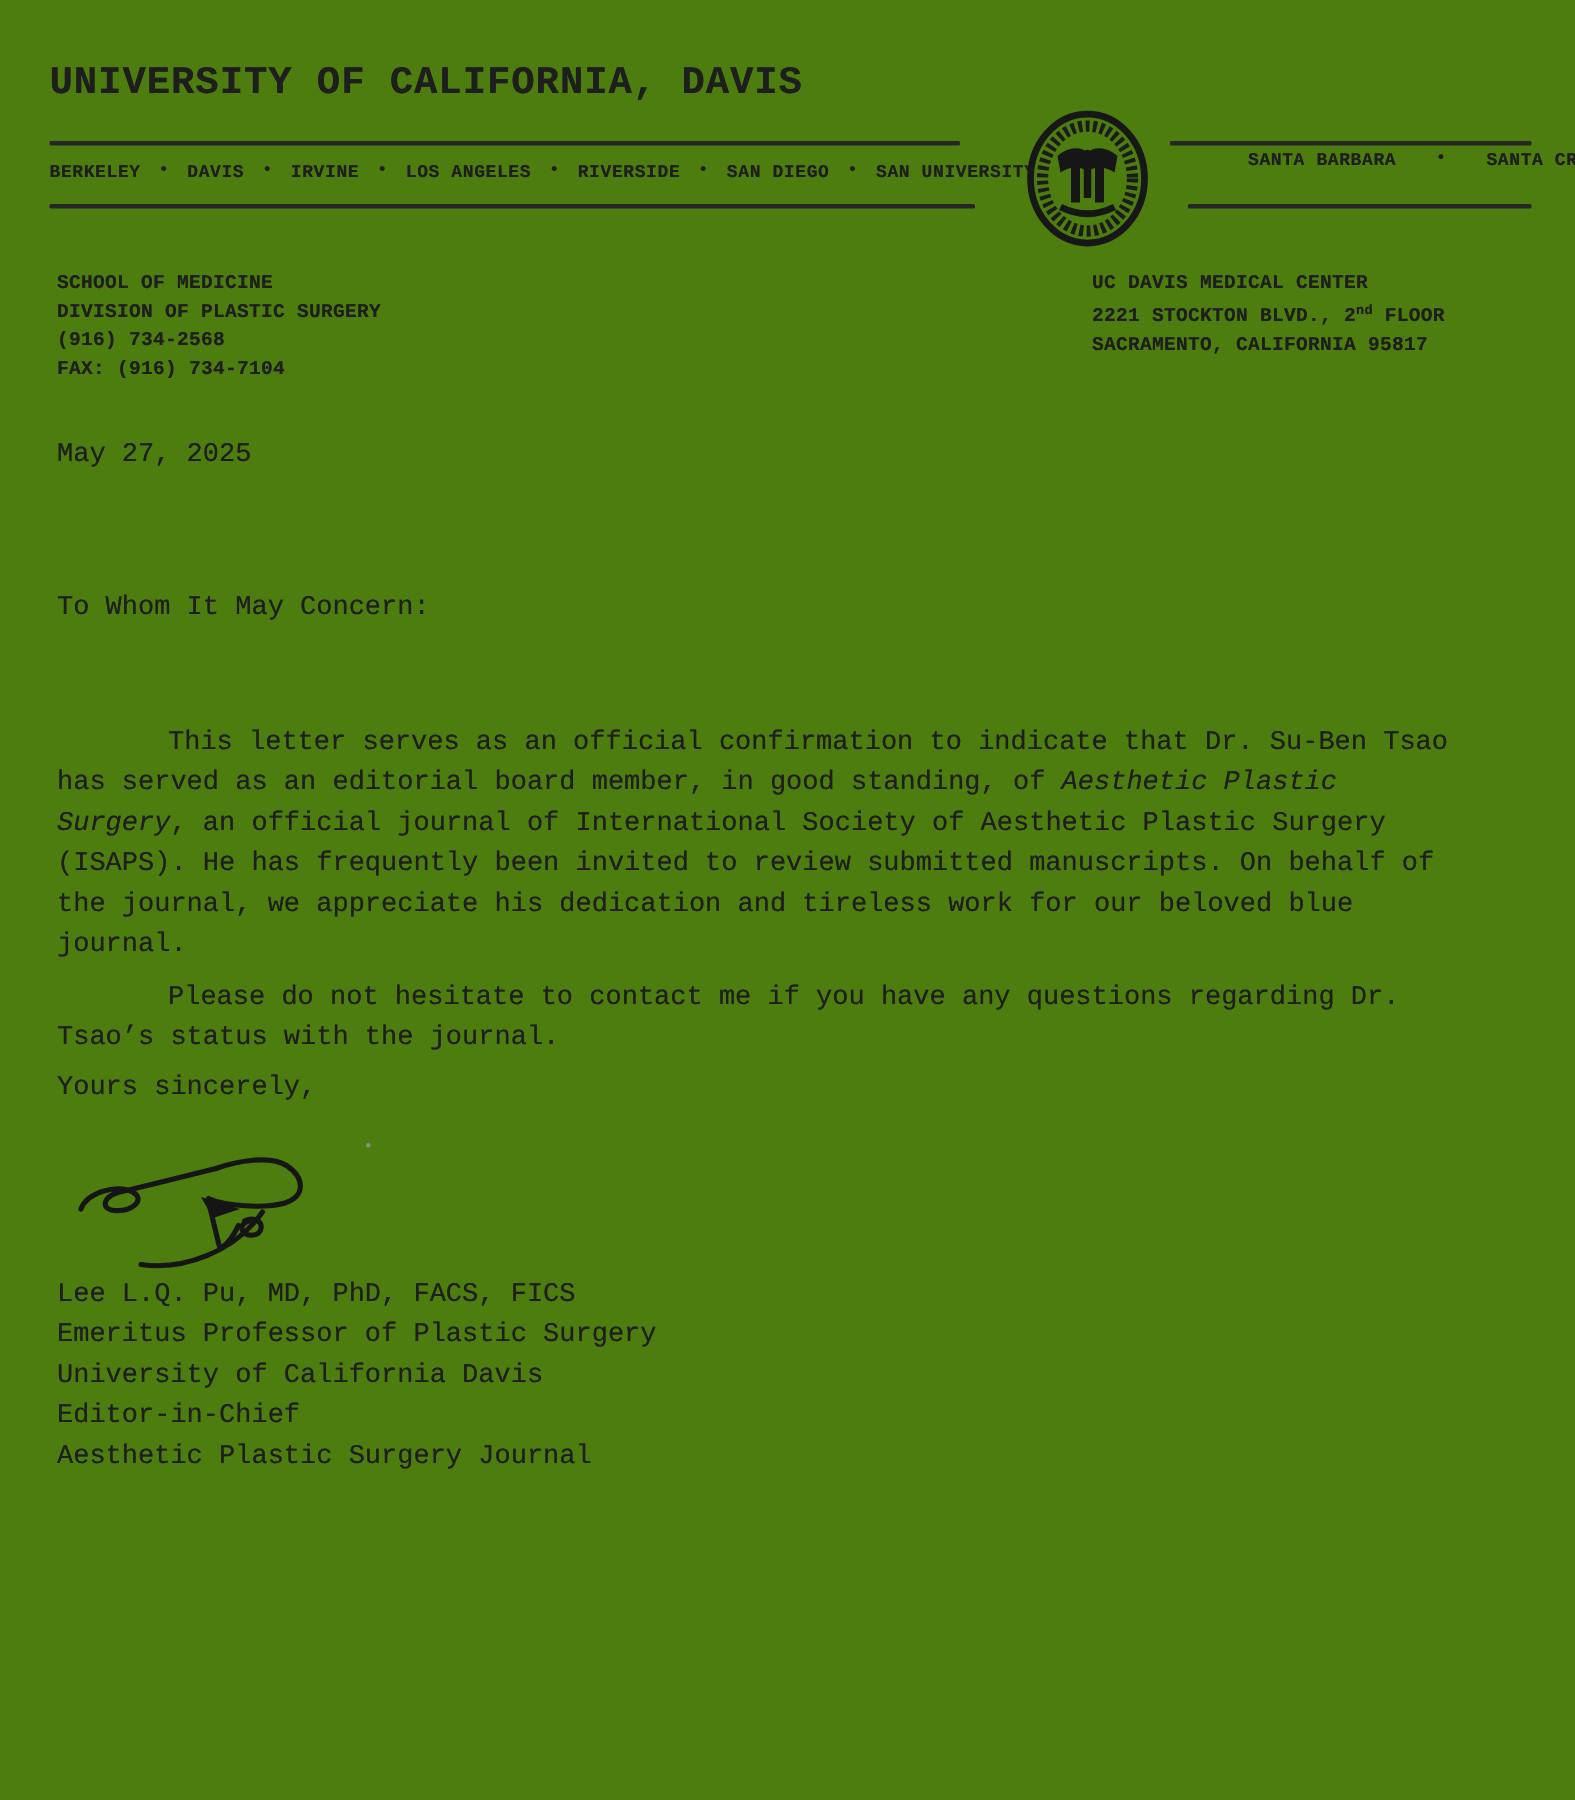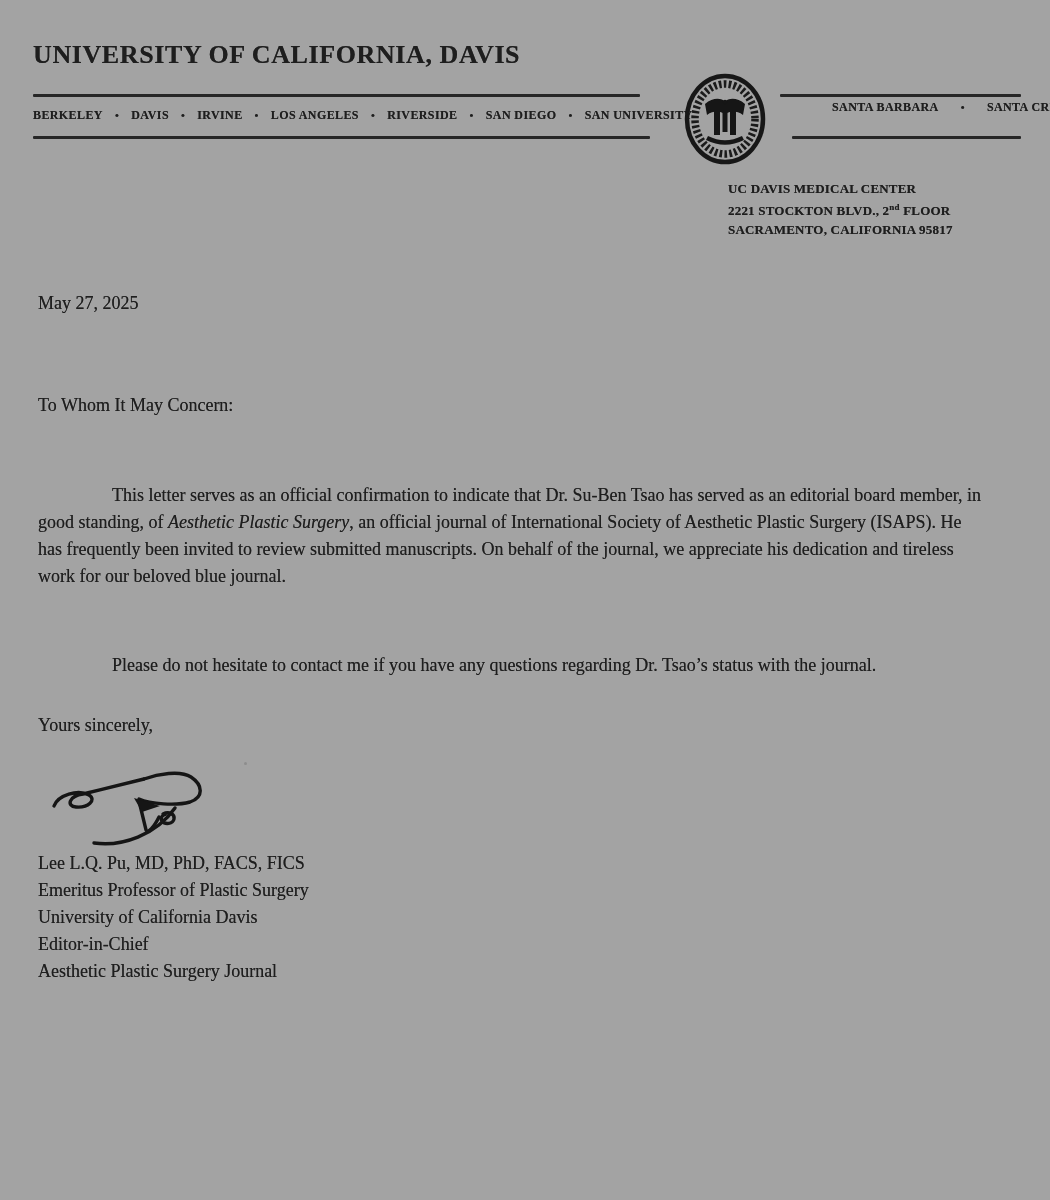--- a/index.html
+++ b/index.html
@@ -1,22 +1,22 @@
 <!DOCTYPE html>
 <html><head>
 <meta charset="utf-8">
 <style>
   html, body { margin: 0; padding: 0; background: #e8e8e8; }
   .page {
     position: relative;
     width: 1050px;
     height: 1200px;
     margin: 0 auto;
-    background: #a3a3a3;
-    font-family: Liberation Serif, serif;
+    background: #4d7c0f;
+    font-family: Liberation Mono, monospace;
     color: #1e1e1e;
     overflow: hidden;
     text-shadow: 0 0 0.4px rgba(25,25,25,0.65);
   }
   .abs { position: absolute; }
 
   .uni-title {
     left: 33px; top: 40px;
     font-size: 26px;
     font-weight: bold;
@@ -103,20 +103,26 @@
 
       <rect x="31" y="36" width="6" height="27" fill="#161616"></rect>
       <rect x="47" y="36" width="6" height="27" fill="#161616"></rect>
       <rect x="39.5" y="41" width="5" height="19" fill="#161616"></rect>
 
       <path d="M24,66 Q42,75 60,66" fill="none" stroke="#161616" stroke-width="4.5"></path>
       <circle cx="42" cy="30" r="2.2" fill="#161616"></circle>
     </svg>
   </div>
 
+  <div class="abs contact-block" id="department-block" style="left:38px; top:179px;">
+      <div>SCHOOL OF MEDICINE</div>
+      <div>DIVISION OF PLASTIC SURGERY</div>
+      <div>(916) 734-2568</div>
+      <div>FAX: (916) 734-7104</div>
+    </div>
 
   <div class="abs contact-block" style="left:728px; top:179px;">
     <div>UC DAVIS MEDICAL CENTER</div>
     <div><span>2221 STOCKTON BLVD., 2</span><sup>nd</sup><span> FLOOR</span></div>
     <div>SACRAMENTO, CALIFORNIA 95817</div>
   </div>
 
   <div class="abs body-text" style="left:38px; top:290px;">May 27, 2025</div>
 
   <div class="abs body-text" style="left:38px; top:392px;">To Whom It May Concern:</div>

